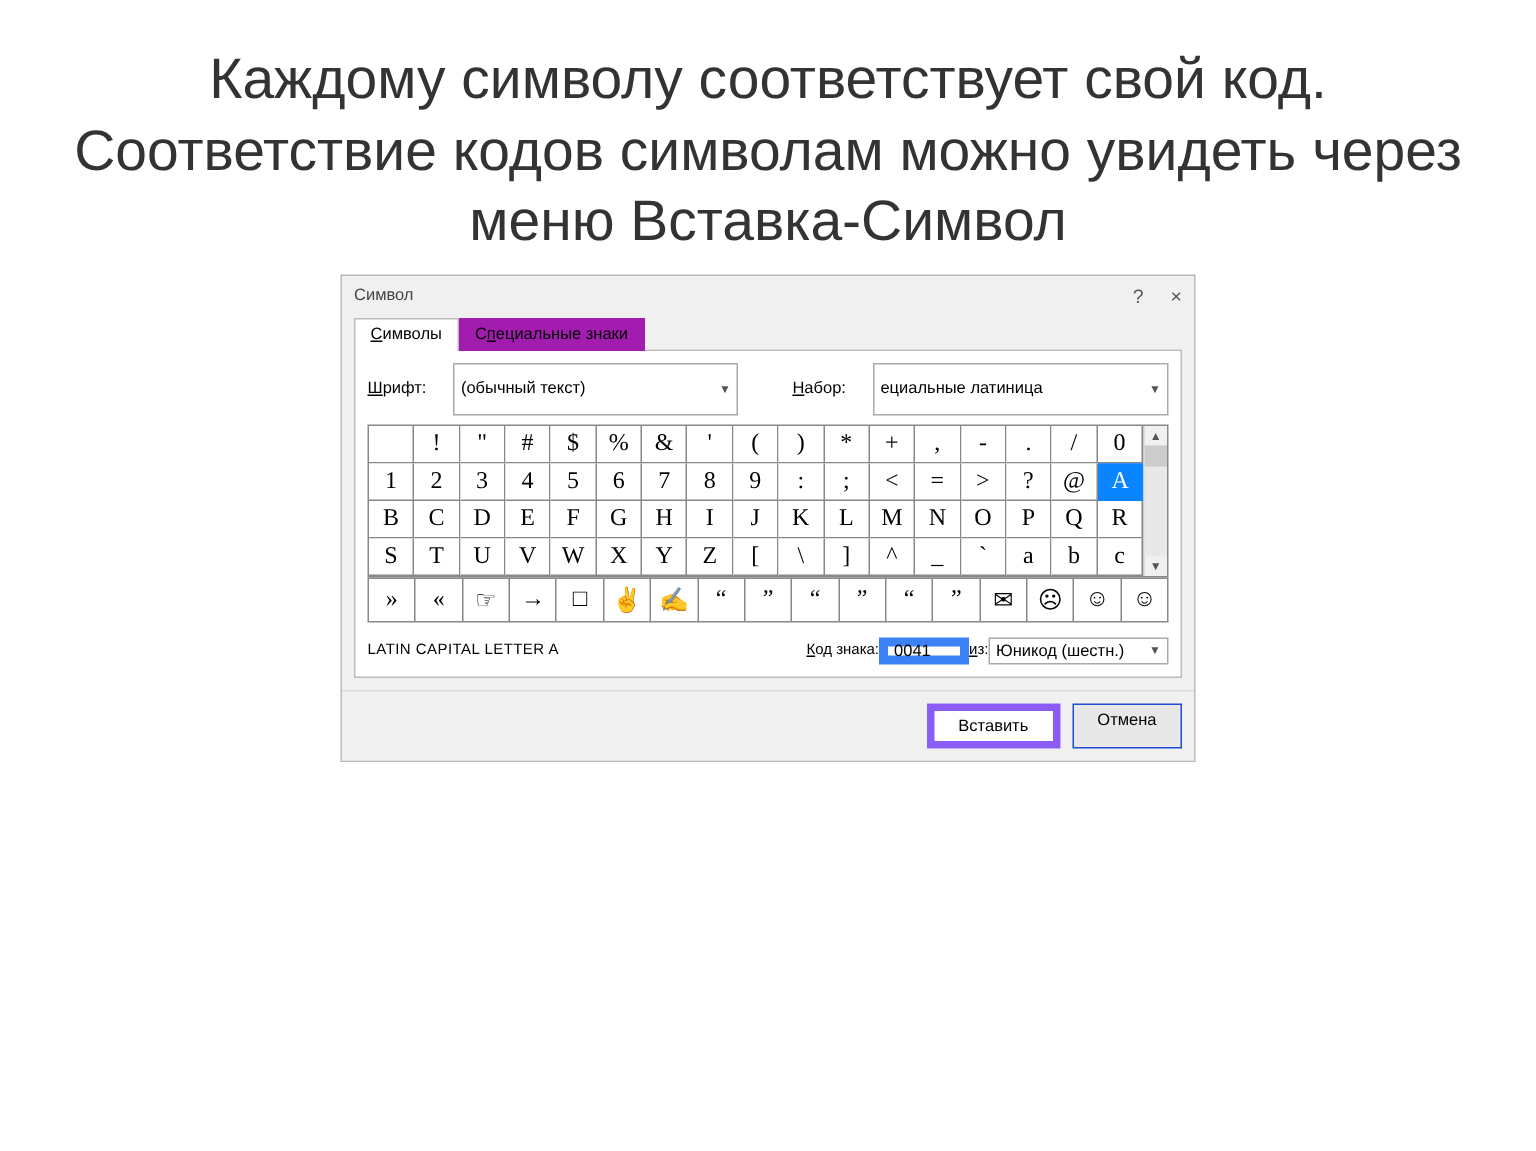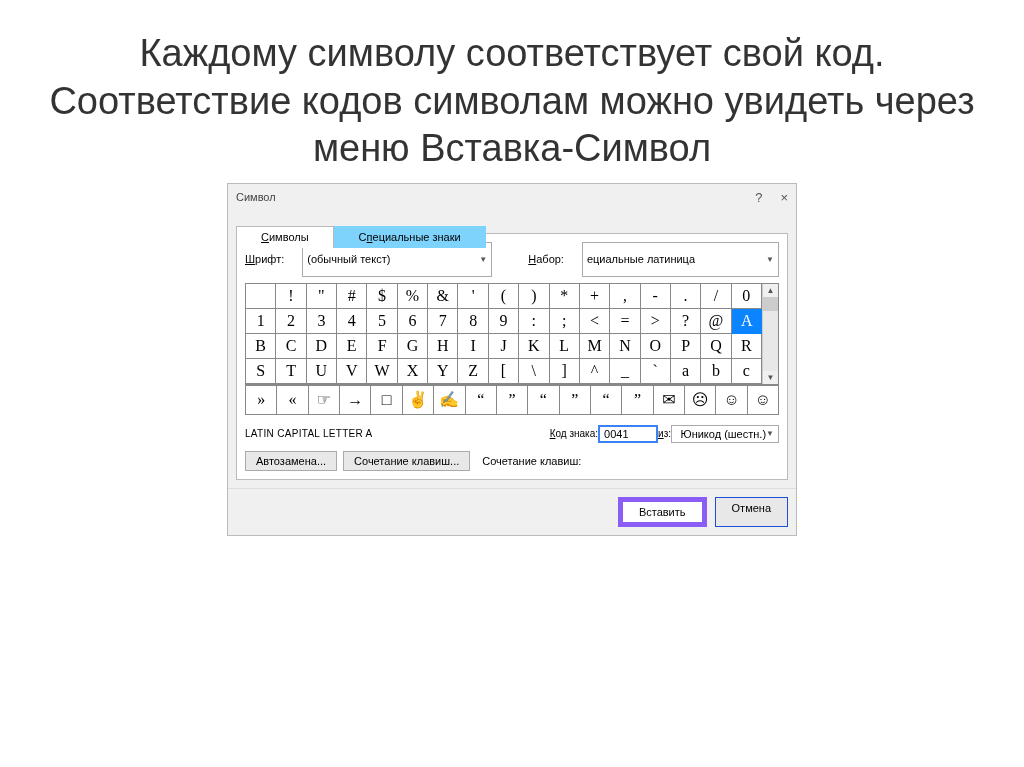--- a/index.html
+++ b/index.html
@@ -5,22 +5,22 @@
 * { box-sizing: border-box; margin: 0; padding: 0; }
 body { font-family: "Segoe UI", Tahoma, sans-serif; background: #fff; width: 1024px; height: 767px; overflow: hidden; }
 .slide-heading { text-align: center; font-size: 38px; font-weight: 400; color: #333; padding: 30px 40px 10px; line-height: 1.25; }
 .dialog-wrap { display: flex; justify-content: center; }
 .dialog { width: 570px; background: #f0f0f0; border: 1px solid #bbb; font-size: 11px; }
 .titlebar { display: flex; align-items: center; justify-content: space-between; padding: 6px 8px; gap: 23px; }
 .titlebar-title { color: #444; }
 .titlebar-buttons { display: flex; gap: 18px; align-items: center; color: #555; }
 .titlebar-buttons span { cursor: default; font-size: 13px; }
 .tabs { display: flex; padding: 0 8px; background: #f0f0f0; }
-.tab { padding: 4px 24px; border: 1px solid #bbb; border-bottom: none; background: #fff; position: relative; top: 15px; font-size: 11px; }
-.tab.inactive { background: #7dd3fc; border: 1px solid transparent; }
+.tab { padding: 4px 10px; border: 1px solid #bbb; border-bottom: none; background: #fff; position: relative; top: 1px; font-size: 11px; }
+.tab.inactive { background: #a21caf; border: 1px solid transparent; }
 .tab u { text-decoration: underline; }
 .tab-body { background: #fff; border: 1px solid #bbb; margin: 0 8px 8px; padding: 8px; }
 .row { display: flex; align-items: center; gap: 18px; margin-bottom: 6px; }
 .row label { font-size: 11px; }
 .row label u { text-decoration: underline; }
 .select { border: 1px solid #aaa; background: #fff; height: 35px; display: flex; align-items: center; justify-content: space-between; padding: 0 4px; font-size: 11px; }
 .select .chev { font-size: 8px; color: #555; }
 .font-select { flex: 1; max-width: 190px; }
 .subset-select { flex: 1; }
 .char-grid-wrap { display: flex; border: 1px solid #888; }
@@ -31,22 +31,22 @@
 .scrollbar { width: 16px; background: #f0f0f0; border-left: 1px solid #ccc; display: flex; flex-direction: column; justify-content: space-between; align-items: center; }
 .scroll-arrow { font-size: 8px; color: #555; padding: 2px; }
 .scroll-track { flex: 1; width: 100%; background: #e8e8e8; position: relative; }
 .scroll-thumb { position: absolute; top: 0; width: 100%; height: 14px; background: #ccc; }
 .section-label { font-size: 11px; margin: 8px 0 4px; }
 .recent-grid { display: flex; border: 1px solid #888; }
 .recent-cell { flex: 1; border-right: 1px solid #888; height: 28px; display: flex; align-items: center; justify-content: center; font-family: "Times New Roman", serif; font-size: 16px; }
 .recent-cell:last-child { border-right: none; }
 .info-row { display: flex; align-items: center; margin-top: 10px; font-size: 10px; }
 .info-name { flex: 1; font-size: 10px; letter-spacing: 0.3px; }
-.code-input { border: 2px solid #3b82f6; width: 60px; height: 18px; padding: 0 4px; font-size: 11px; background: #fff; display: flex; align-items: center; }
-.from-select { width: 108px; height: 18px; justify-content: flex-end; }
+.code-input { border: 6px solid #3b82f6; width: 60px; height: 18px; padding: 0 4px; font-size: 11px; background: #fff; display: flex; align-items: center; }
+.from-select { width: 120px; height: 18px; }
 .btn-row { display: flex; align-items: center; gap: 6px; margin-top: 8px; }
 .btn { border: 1px solid #aaa; background: #e8e8e8; padding: 3px 10px; font-size: 11px; cursor: default; }
 .shortcut-label { font-size: 11px; margin-left: 6px; }
 .footer { display: flex; justify-content: flex-end; gap: 8px; padding: 8px; background: #f0f0f0; border-top: 1px solid #ddd; }
 .btn-primary { border: 5px solid #8b5cf6; background: #fff; color: #000; padding: 4px 16px; font-size: 11px; }
 .btn-secondary { border: 1px solid #1d4ed8; background: #e8e8e8; padding: 4px 16px; font-size: 11px; }
 </style>
 </head>
 <body>
 
@@ -190,25 +190,20 @@
       <div class="code-input">
             <span>0041</span>
           </div>
       <label><u>и</u>з:</label>
       <div class="select from-select">
         <span>Юникод (шестн.)</span>
         <span class="chev">▼</span>
       </div>
     </div>
 
-    <div class="btn-row">
-      <div class="btn">Автозамена...</div>
-      <div class="btn">Сочетание клавиш...</div>
-      <span class="shortcut-label">Сочетание клавиш:</span>
-    </div>
   </div>
 
   <div class="footer">
     <div class="btn-primary">Вставить</div>
     <div class="btn-secondary">Отмена</div>
   </div>
 </div>
 </div>
 
 </body></html>

